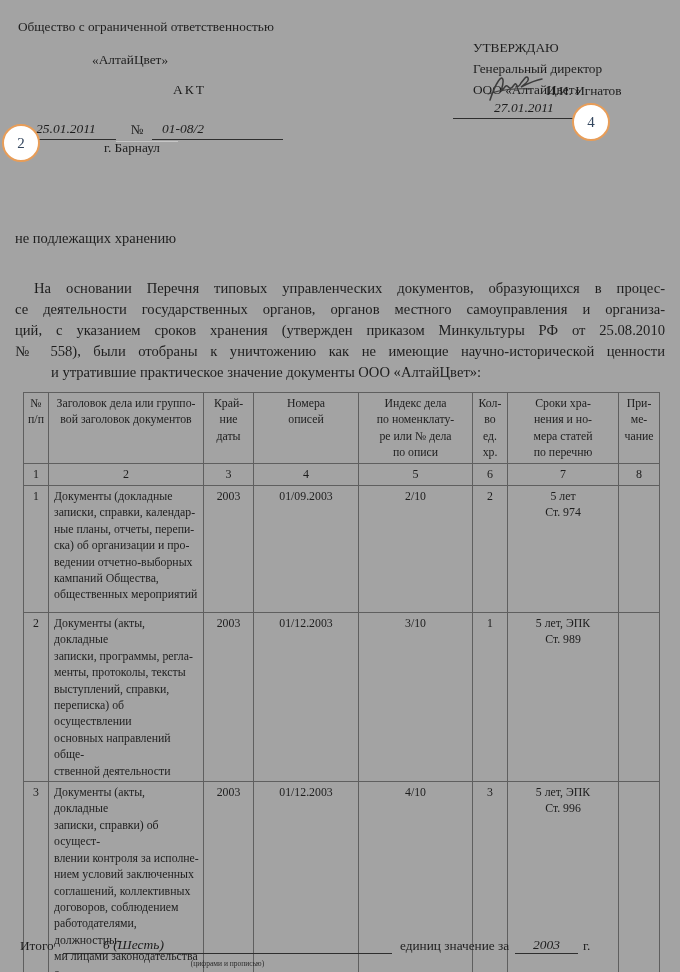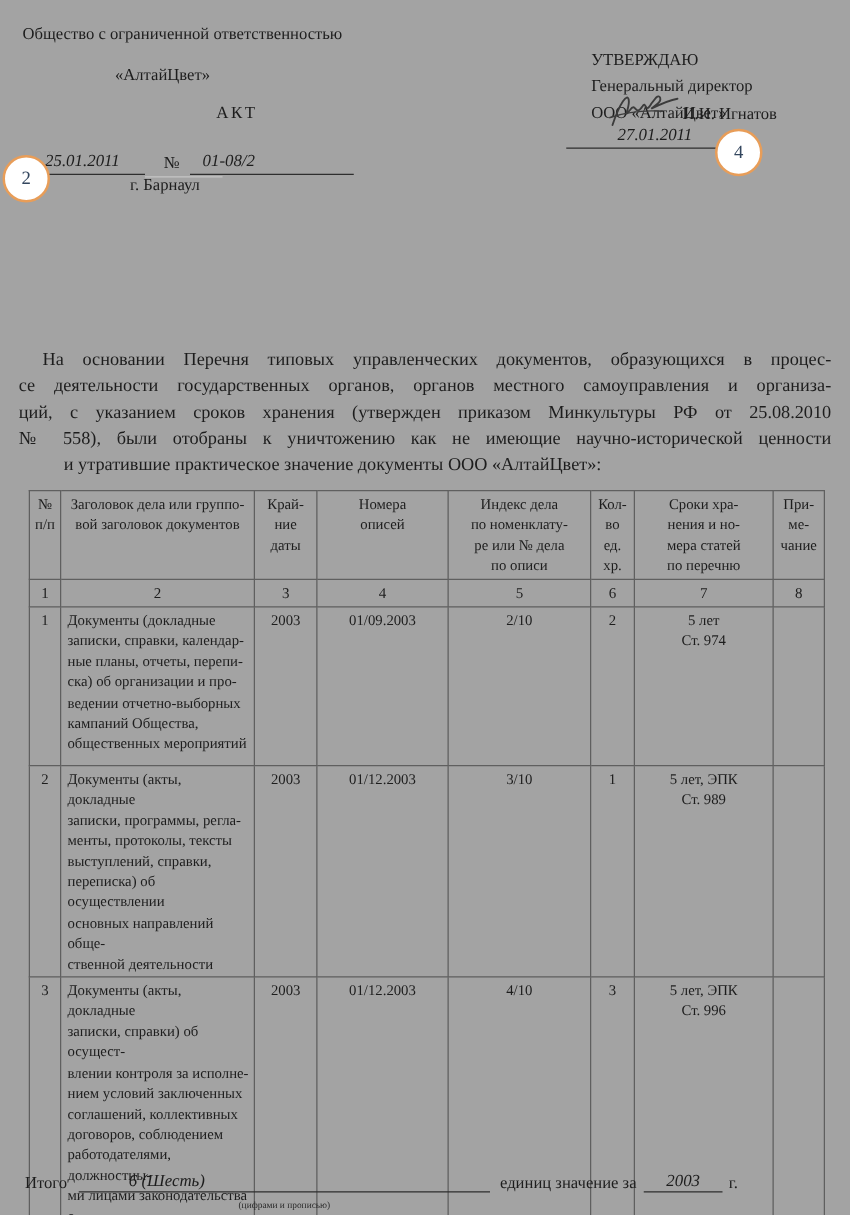--- a/index.html
+++ b/index.html
@@ -105,20 +105,21 @@
     <g fill="none" stroke="#3c3c3c" stroke-width="1.5" stroke-linecap="round">
       <path d="M4 30 C 10 12, 16 4, 17 10 C 18 16, 12 26, 18 18 C 23 11, 22 24, 28 15 C 31 10, 30 22, 35 13 L 39 8 C 42 5, 44 10, 40 13 L 35 17 C 43 13, 50 10, 56 9"></path>
       <path d="M2 24 C 14 20, 30 18, 44 19" stroke-width="1.1"></path>
     </g>
   </svg>
   <div class="abs t13" style="left:546px; top:83px;">И.И. Игнатов</div>
   <div class="abs italic-fill" style="left:494px; top:100px;">27.01.2011</div>
   <div class="fill-line" style="left:453px; top:118px; width:122px;"></div>
   <div class="callout" style="left: 572px; top: 103px; border-color: rgb(232, 157, 88);">4</div>
 
+  <div class="abs subject-line" style="left:15px; top:230px;">не подлежащих хранению</div>
 
   <div class="abs body-block" style="left:15px; top:278px;">
     <div class="body-line first">На основании Перечня типовых управленческих документов, образующихся в процес-</div>
     <div class="body-line">се деятельности государственных органов, органов местного самоуправления и организа-</div>
     <div class="body-line">ций, с указанием сроков хранения (утвержден приказом Минкультуры РФ от 25.08.2010</div>
     <div class="body-line">№ 558), были отобраны к уничтожению как не имеющие научно-исторической ценности</div>
     <div class="body-line last">и утратившие практическое значение документы ООО «АлтайЦвет»:</div>
   </div>
 
   <table class="doc-table">

